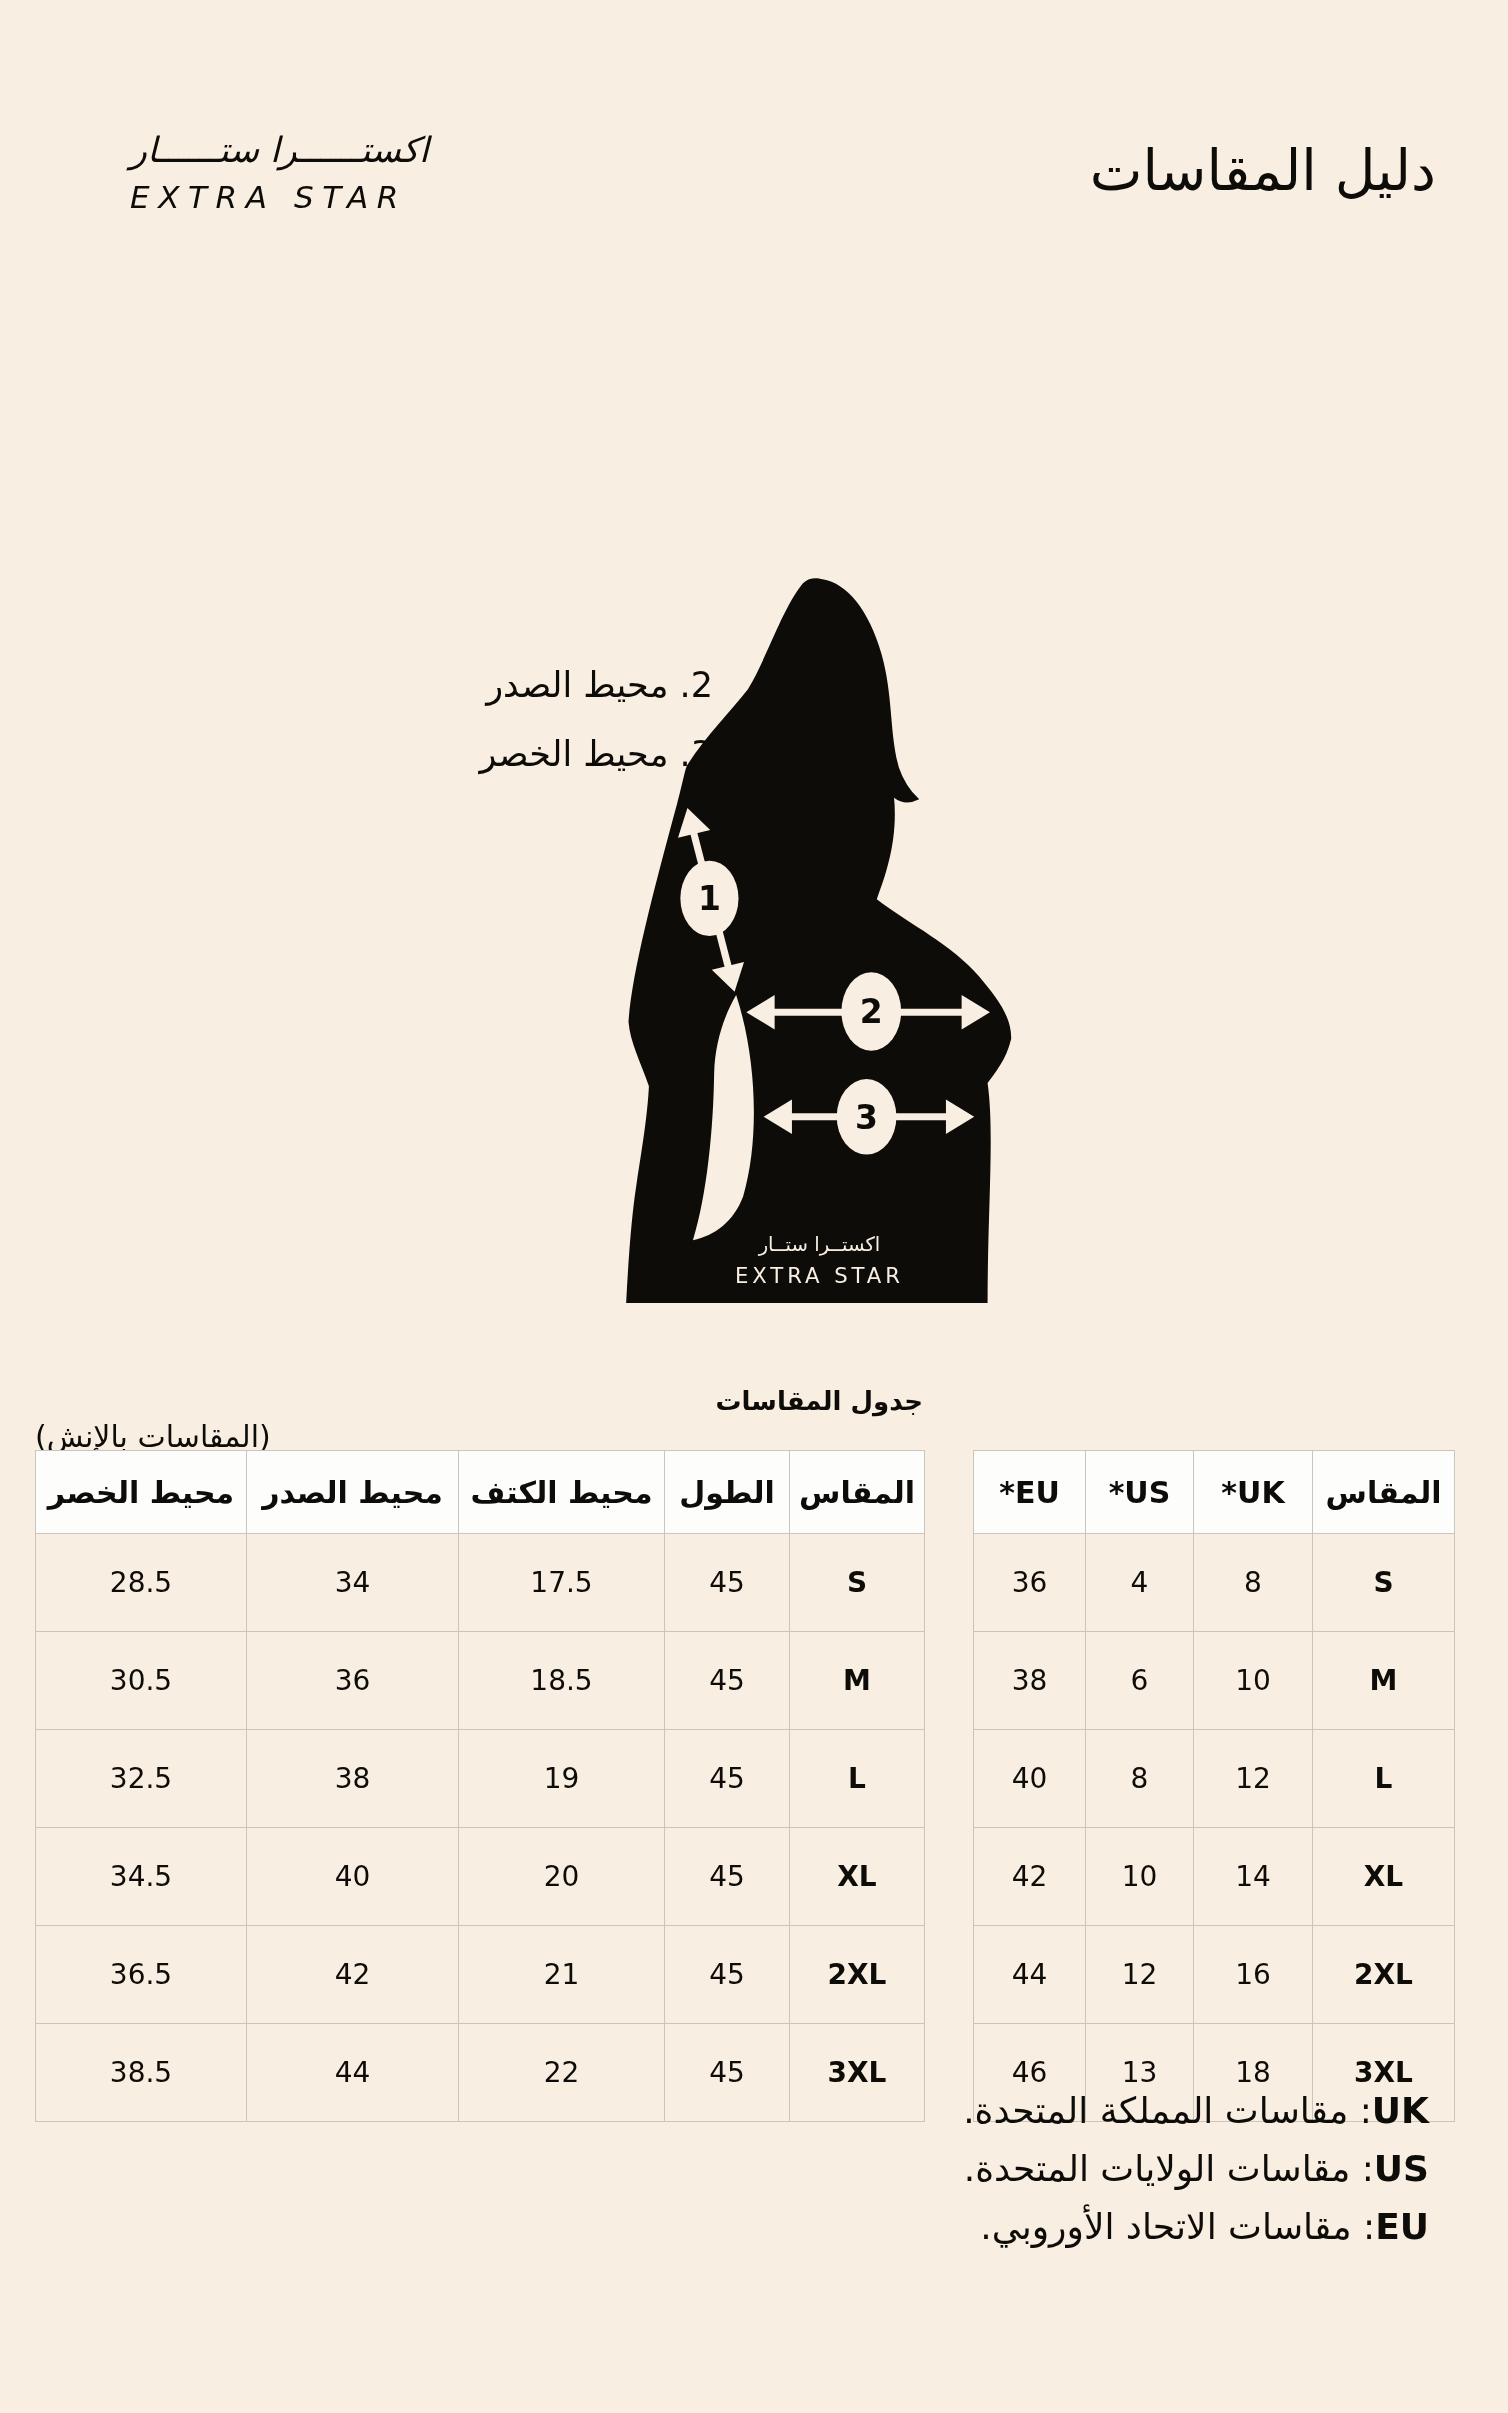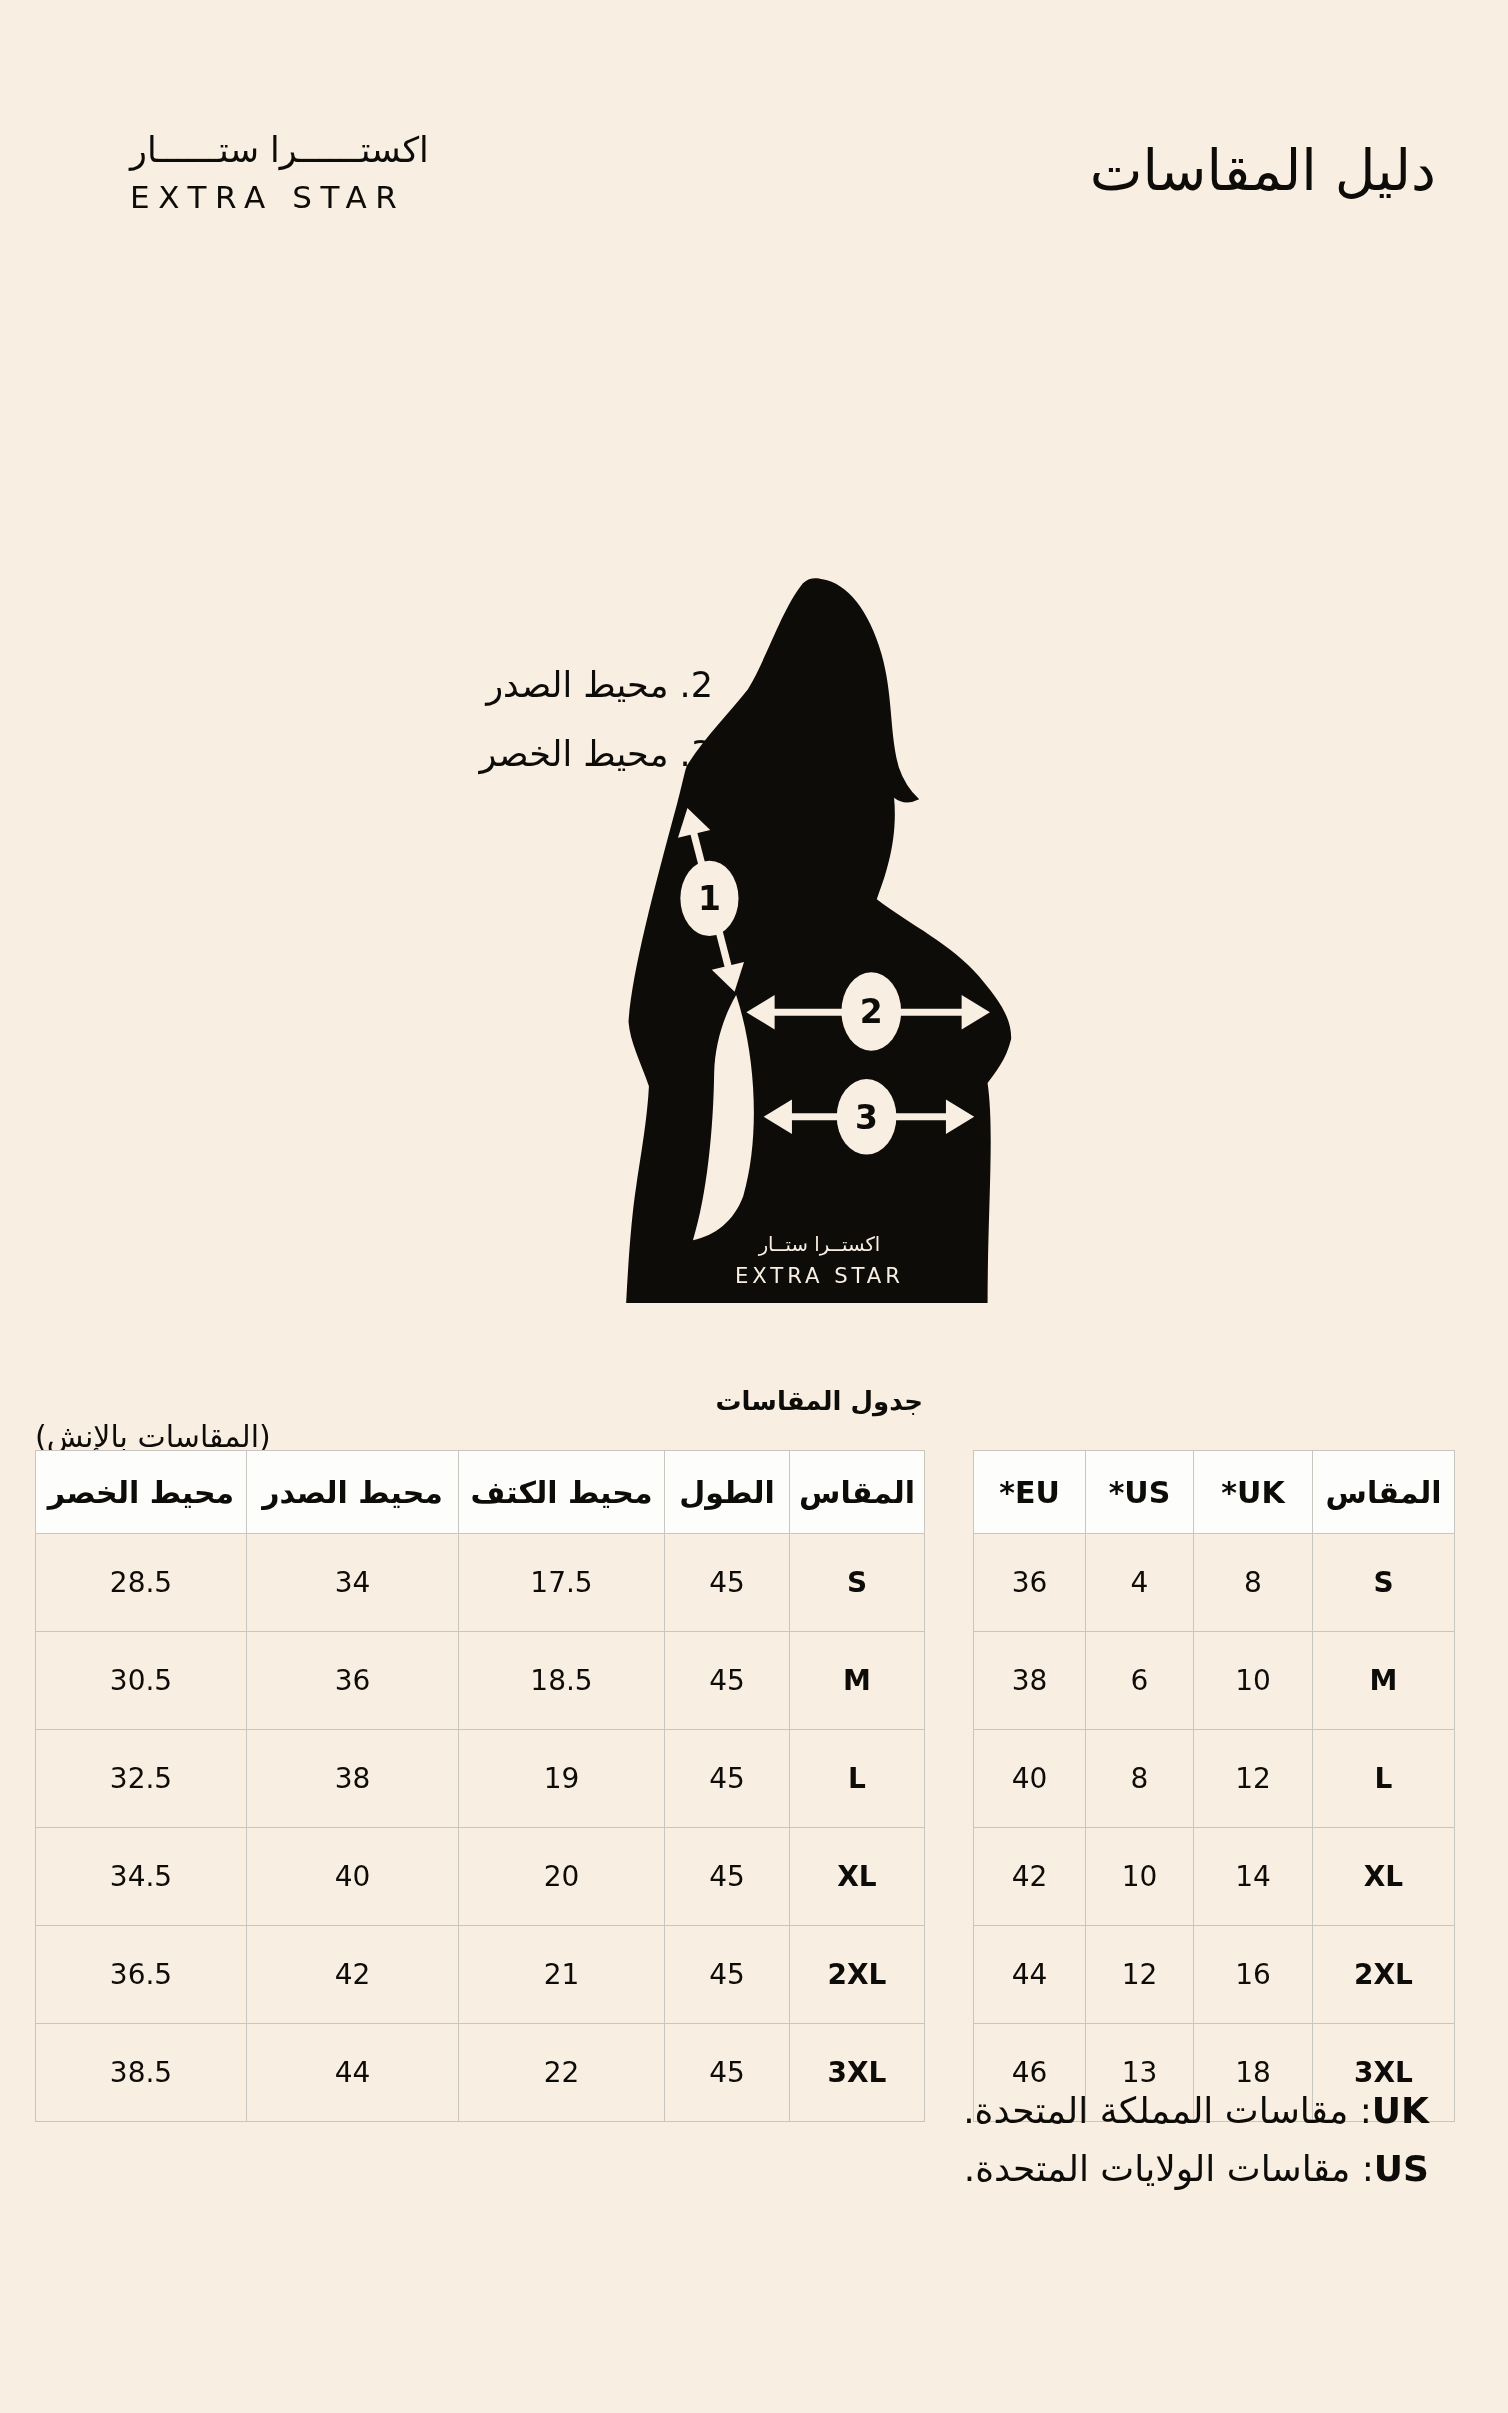--- a/index.html
+++ b/index.html
@@ -4,21 +4,21 @@
 <style>
   * { margin:0; padding:0; box-sizing:border-box; }
   html,body { width:1508px; }
   body { font-family:"DejaVu Sans", sans-serif; }
   .page {
     position:relative; width:1508px; height:2413px;
     background:#f8eee1; color:#0e0c09; overflow:hidden;
   }
 
   
-  .logo { position:absolute; left:130px; top:130px; text-align:left; }
+  .logo { position:absolute; left:130px; top:130px; text-align:left;font-style:italic; }
   .logo-ar { font-size:35px; font-weight:500; letter-spacing:0.8px; direction:rtl; }
   .logo-en { font-size:31px; font-weight:500; letter-spacing:8.6px; margin-top:9.4px; }
   .page-title {
     position:absolute; right:72px; top:138px;
     font-size:56px; font-weight:400; direction:rtl;
   }
 
   
   .legend {
     position:absolute; right:795px; top:651px;
@@ -247,16 +247,17 @@
           <td>18</td>
           <td>13</td>
           <td>46</td>
         </tr>
       </tbody>
   </table>
 
   <div class="footnotes">
     <div><b>UK</b><span>: </span><span>مقاسات المملكة المتحدة.</span></div>
     <div><b>US</b><span>: </span><span>مقاسات الولايات المتحدة.</span></div>
+    <div><b>EU</b><span>: </span><span>مقاسات الاتحاد الأوروبي.</span></div>
   </div>
 
 </div>
 
 
 </body></html>

